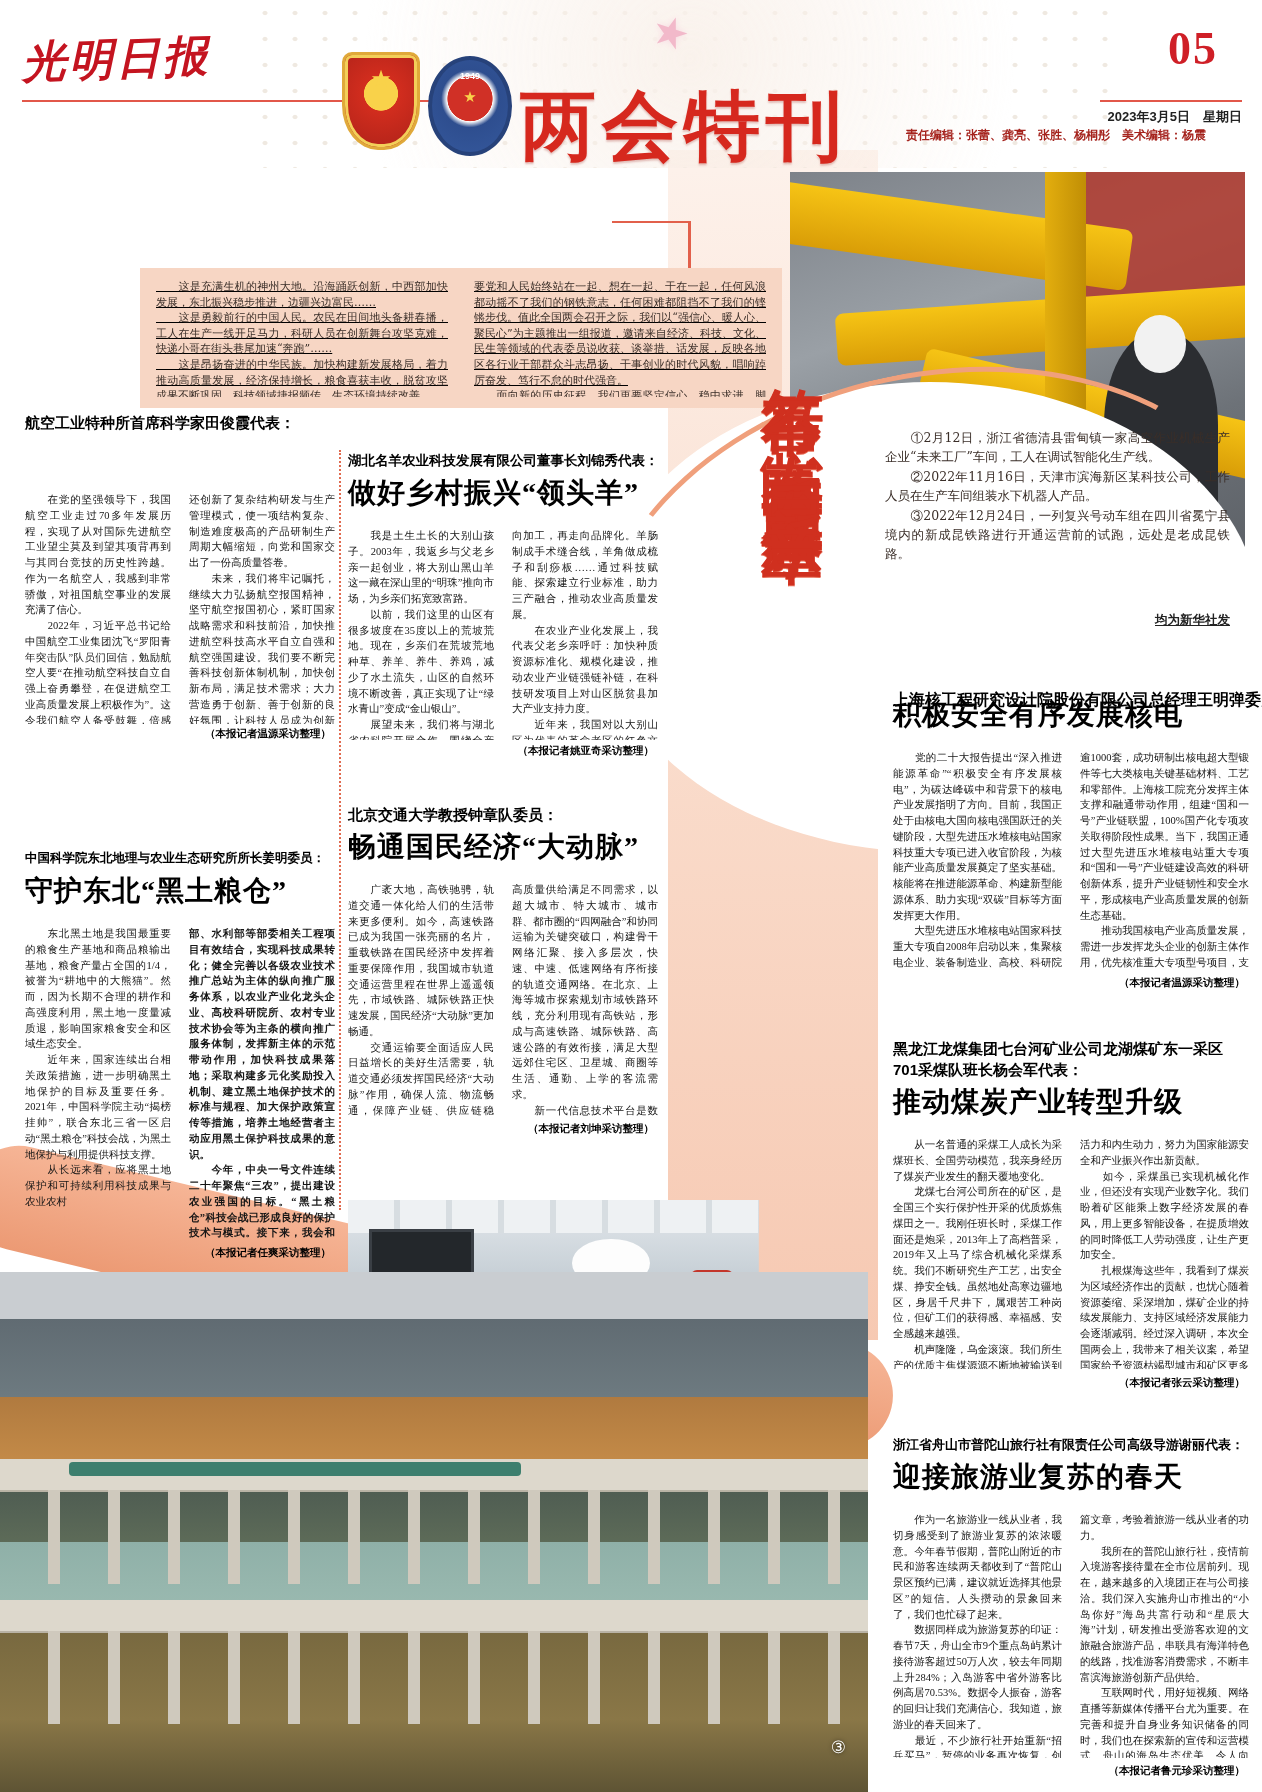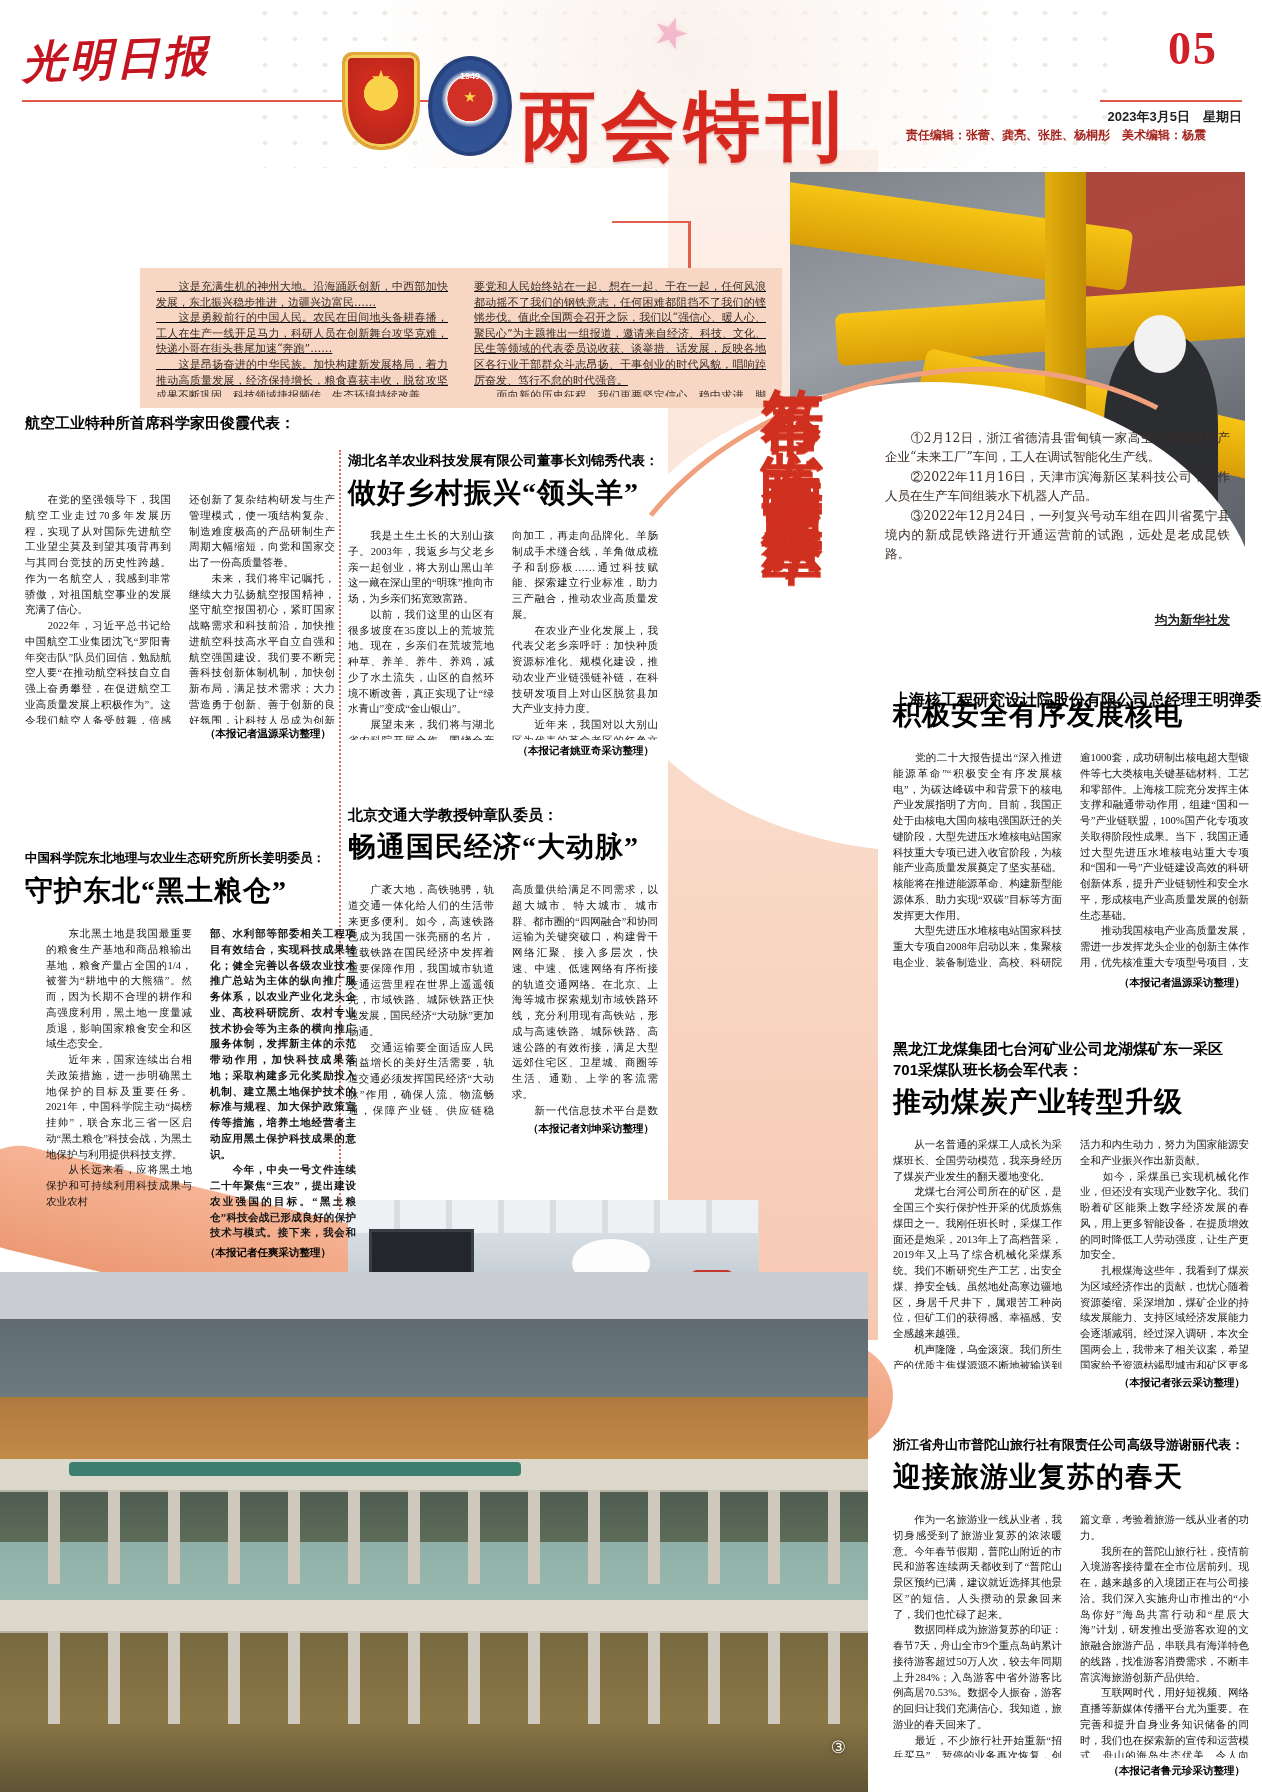--- a/index.html
+++ b/index.html
@@ -139,21 +139,21 @@
 　　2022年，习近平总书记给中国航空工业集团沈飞“罗阳青年突击队”队员们回信，勉励航空人要“在推动航空科技自立自强上奋勇攀登，在促进航空工业高质量发展上积极作为”。这令我们航空人备受鼓舞，倍感振奋。
 　　面对国家对航空装备技术的新需求，我和团队成员一起创新攻关，成功设计研制出新型电磁功能结构，突破传统结构技术瓶颈，解决了设计、工艺、测试等9项关键技术难题，有力支撑了航空装备整体性能跃升。我们</div>
     <div class="bcol" style="width:146px;height:232px;">还创新了复杂结构研发与生产管理模式，使一项结构复杂、制造难度极高的产品研制生产周期大幅缩短，向党和国家交出了一份高质量答卷。
 　　未来，我们将牢记嘱托，继续大力弘扬航空报国精神，坚守航空报国初心，紧盯国家战略需求和科技前沿，加快推进航空科技高水平自立自强和航空强国建设。我们要不断完善科技创新体制机制，加快创新布局，满足技术需求；大力营造勇于创新、善于创新的良好氛围，让科技人员成为创新擂台的主角，形成不断更新的创新项目库；锻造勇于攻坚的高素质创新人才队伍，以实际行动支撑国防装备技术跨越式发展，助推社会主义现代化强国建设。</div>
   </div>
   <div class="abs credit" style="left:185px;top:727px;width:146px;">（本报记者温源采访整理）</div>
 
   <div class="abs byline" style="left:25px;top:850px;font-size:12.5px;">中国科学院东北地理与农业生态研究所所长姜明委员：</div>
   <div class="abs title" style="left:25px;top:872px;">守护东北“黑土粮仓”</div>
   <div class="abs body2" style="left:25px;top:926px;">
-    <div class="bcol" style="width:146px;height:316px;margin-left:21px;">　　东北黑土地是我国最重要的粮食生产基地和商品粮输出基地，粮食产量占全国的1/4，被誉为“耕地中的大熊猫”。然而，因为长期不合理的耕作和高强度利用，黑土地一度量减质退，影响国家粮食安全和区域生态安全。
+    <div class="bcol" style="width:146px;height:316px;">　　东北黑土地是我国最重要的粮食生产基地和商品粮输出基地，粮食产量占全国的1/4，被誉为“耕地中的大熊猫”。然而，因为长期不合理的耕作和高强度利用，黑土地一度量减质退，影响国家粮食安全和区域生态安全。
 　　近年来，国家连续出台相关政策措施，进一步明确黑土地保护的目标及重要任务。2021年，中国科学院主动“揭榜挂帅”，联合东北三省一区启动“黑土粮仓”科技会战，为黑土地保护与利用提供科技支撑。
 　　从长远来看，应将黑土地保护和可持续利用科技成果与农业农村</div>
     <div class="bcol" style="width:146px;height:316px;font-weight:bold;">部、水利部等部委相关工程项目有效结合，实现科技成果转化；健全完善以各级农业技术推广总站为主体的纵向推广服务体系，以农业产业化龙头企业、高校科研院所、农村专业技术协会等为主条的横向推广服务体制，发挥新主体的示范带动作用，加快科技成果落地；采取构建多元化奖励投入机制、建立黑土地保护技术的标准与规程、加大保护政策宣传等措施，培养土地经营者主动应用黑土保护科技成果的意识。
 　　今年，中央一号文件连续二十年聚焦“三农”，提出建设农业强国的目标。“黑土粮仓”科技会战已形成良好的保护技术与模式。接下来，我会和参与会战的科技人员一道，持续开展集中攻关，为用好养好黑土地提供更多的解决方案，推动我国粮食产能再上新台阶。</div>
   </div>
   <div class="abs credit" style="left:185px;top:1246px;width:146px;">（本报记者任爽采访整理）</div>
 
   <div class="abs byline" style="left:348px;top:452px;font-size:13.5px;">湖北名羊农业科技发展有限公司董事长刘锦秀代表：</div>
   <div class="abs title" style="left:348px;top:474px;">做好乡村振兴“领头羊”</div>
   <div class="abs body2" style="left:348px;top:528px;">

